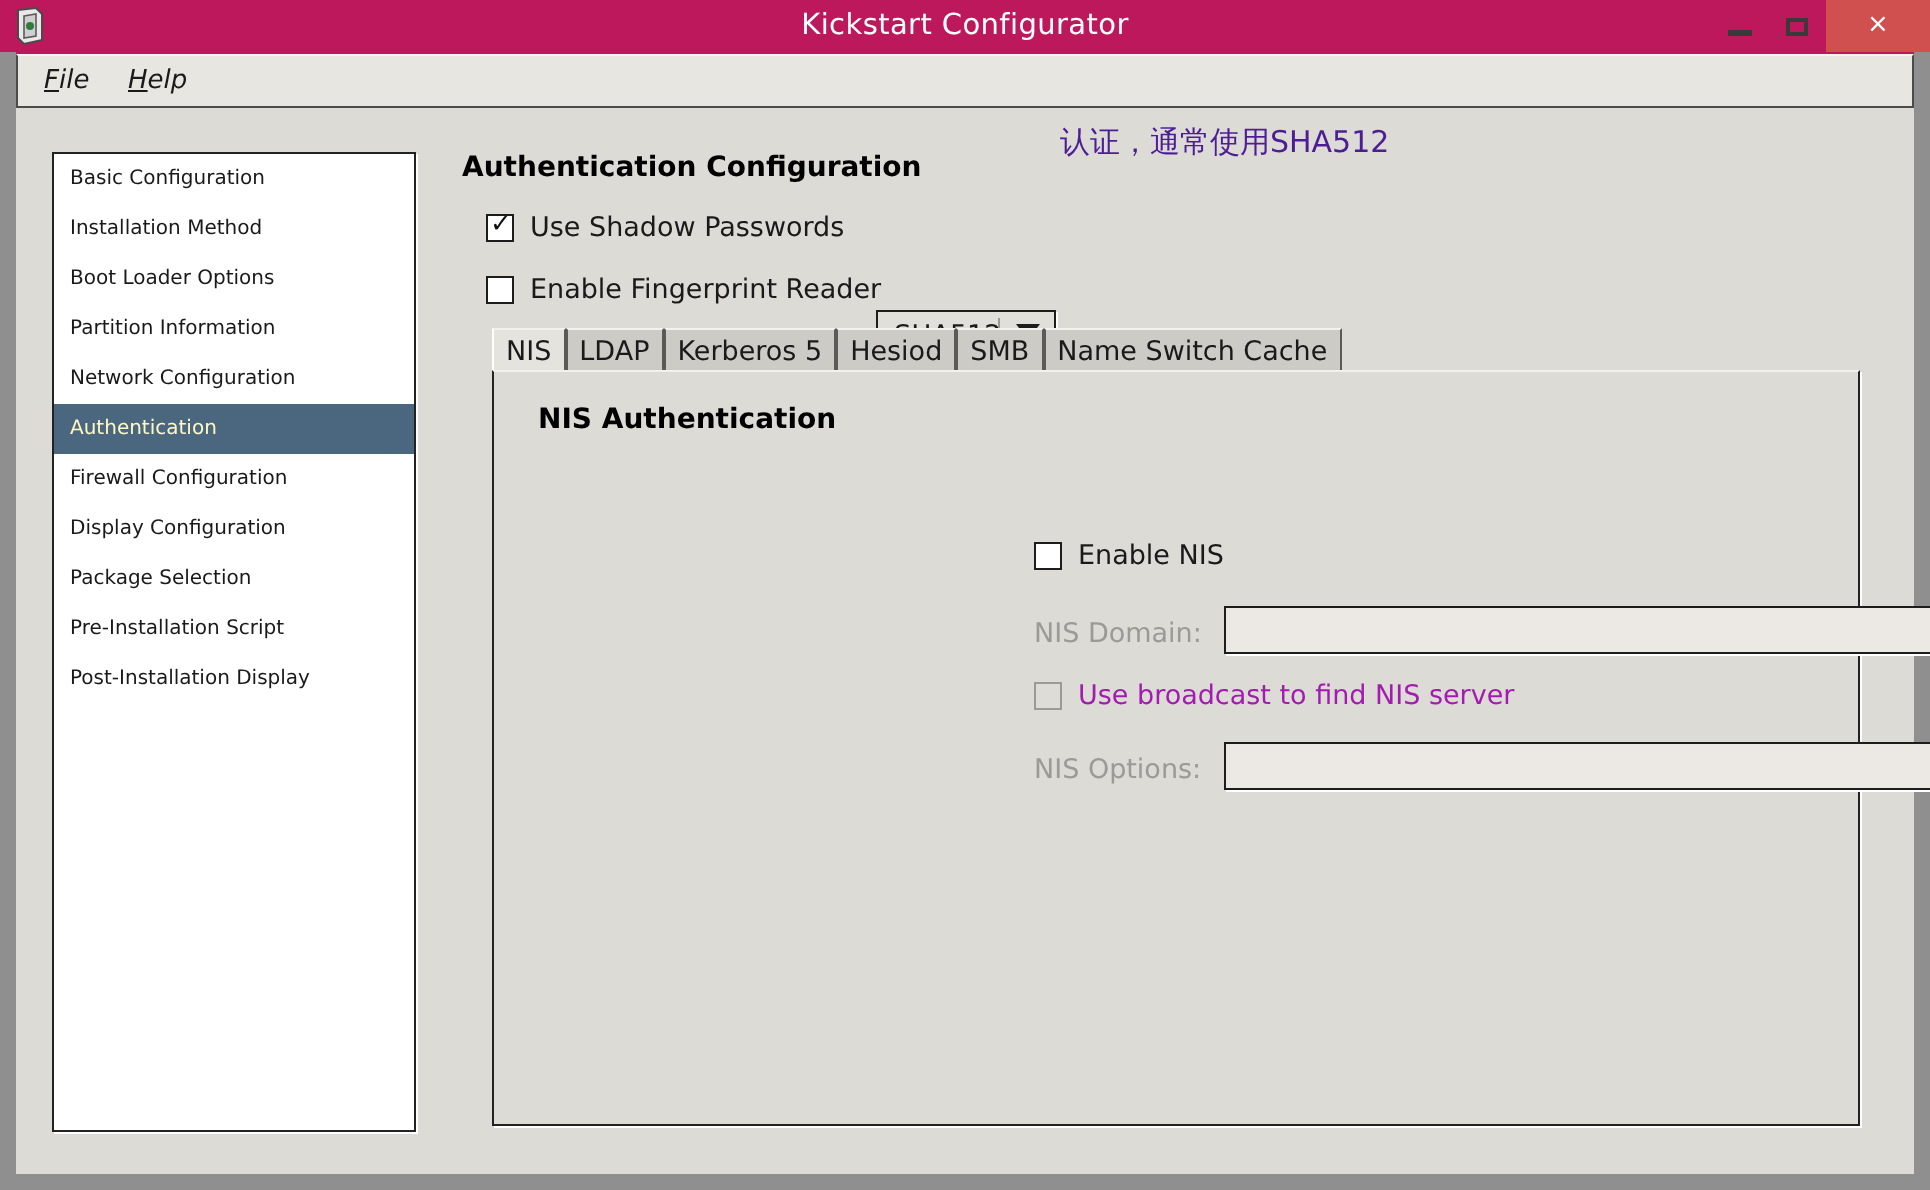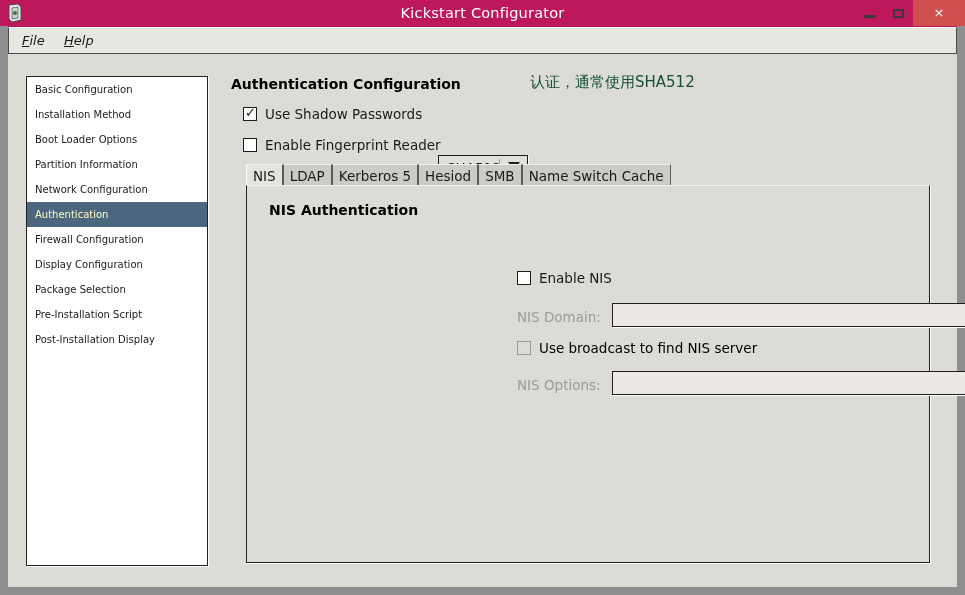--- a/index.html
+++ b/index.html
@@ -150,23 +150,23 @@
   
   #pane-title {
     position: absolute;
     left: 223px; top: 22px;
     font-size: 14px;
     font-weight: bold;
     color: #000000;
   }
   #annotation {
     position: absolute;
-    left: 522px; top: 19px;
+    left: 522px; top: 8px;
     font-size: 15px;
-    color: #14532d;
+    color: #4c1d95;
     font-family: "DejaVu Sans", "Liberation Sans", sans-serif;
     white-space: nowrap;
   }
 
   .cbrow {
     position: absolute;
     left: 235px;
     height: 18px;
   }
   .cbox {
@@ -188,21 +188,21 @@
     line-height: 16px;
     color: #111111;
   }
   .cblabel {
     position: absolute;
     left: 22px; top: -1px;
     font-size: 13.5px;
     line-height: 17px;
     white-space: nowrap;
   }
-  .cblabel.disabled { color: #000000; }
+  .cblabel.disabled { color: #a21caf; }
 
   #row-shadow { top: 53px; }
   #row-finger { top: 84px; }
 
   
   #combo {
     position: absolute;
     left: 430px; top: 101px;
     width: 90px; height: 27px;
     background: #e1dfda;

